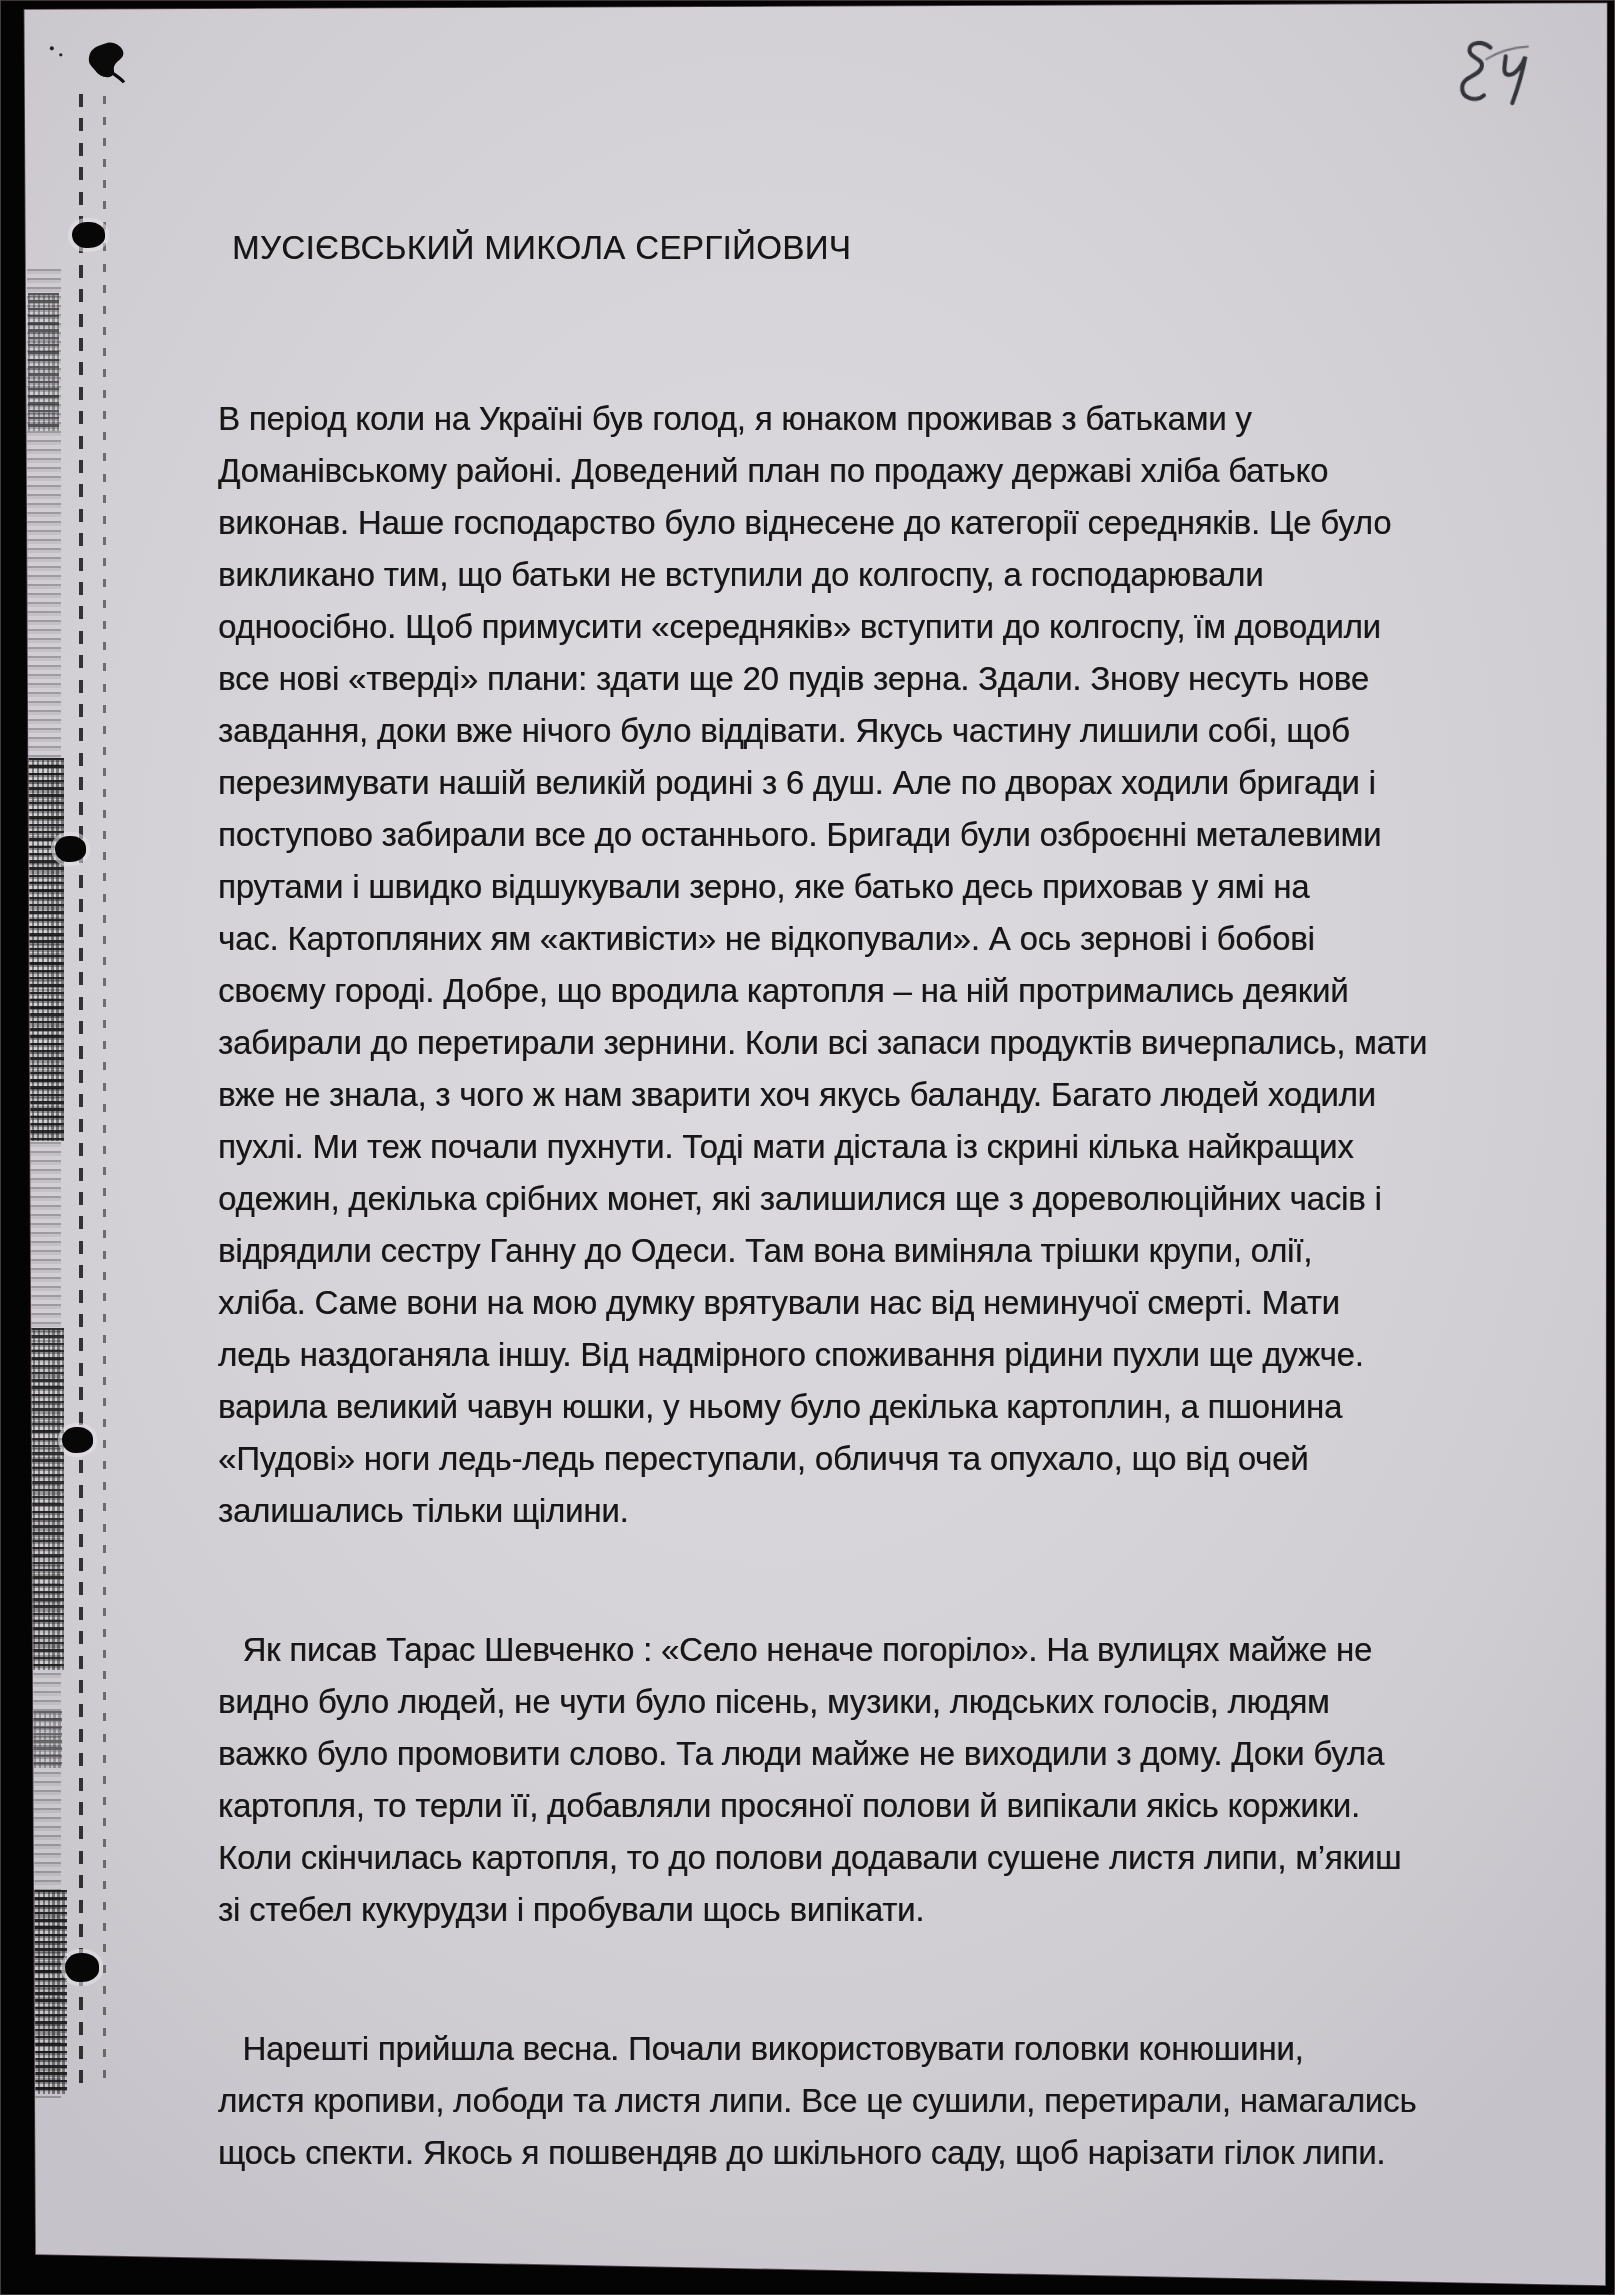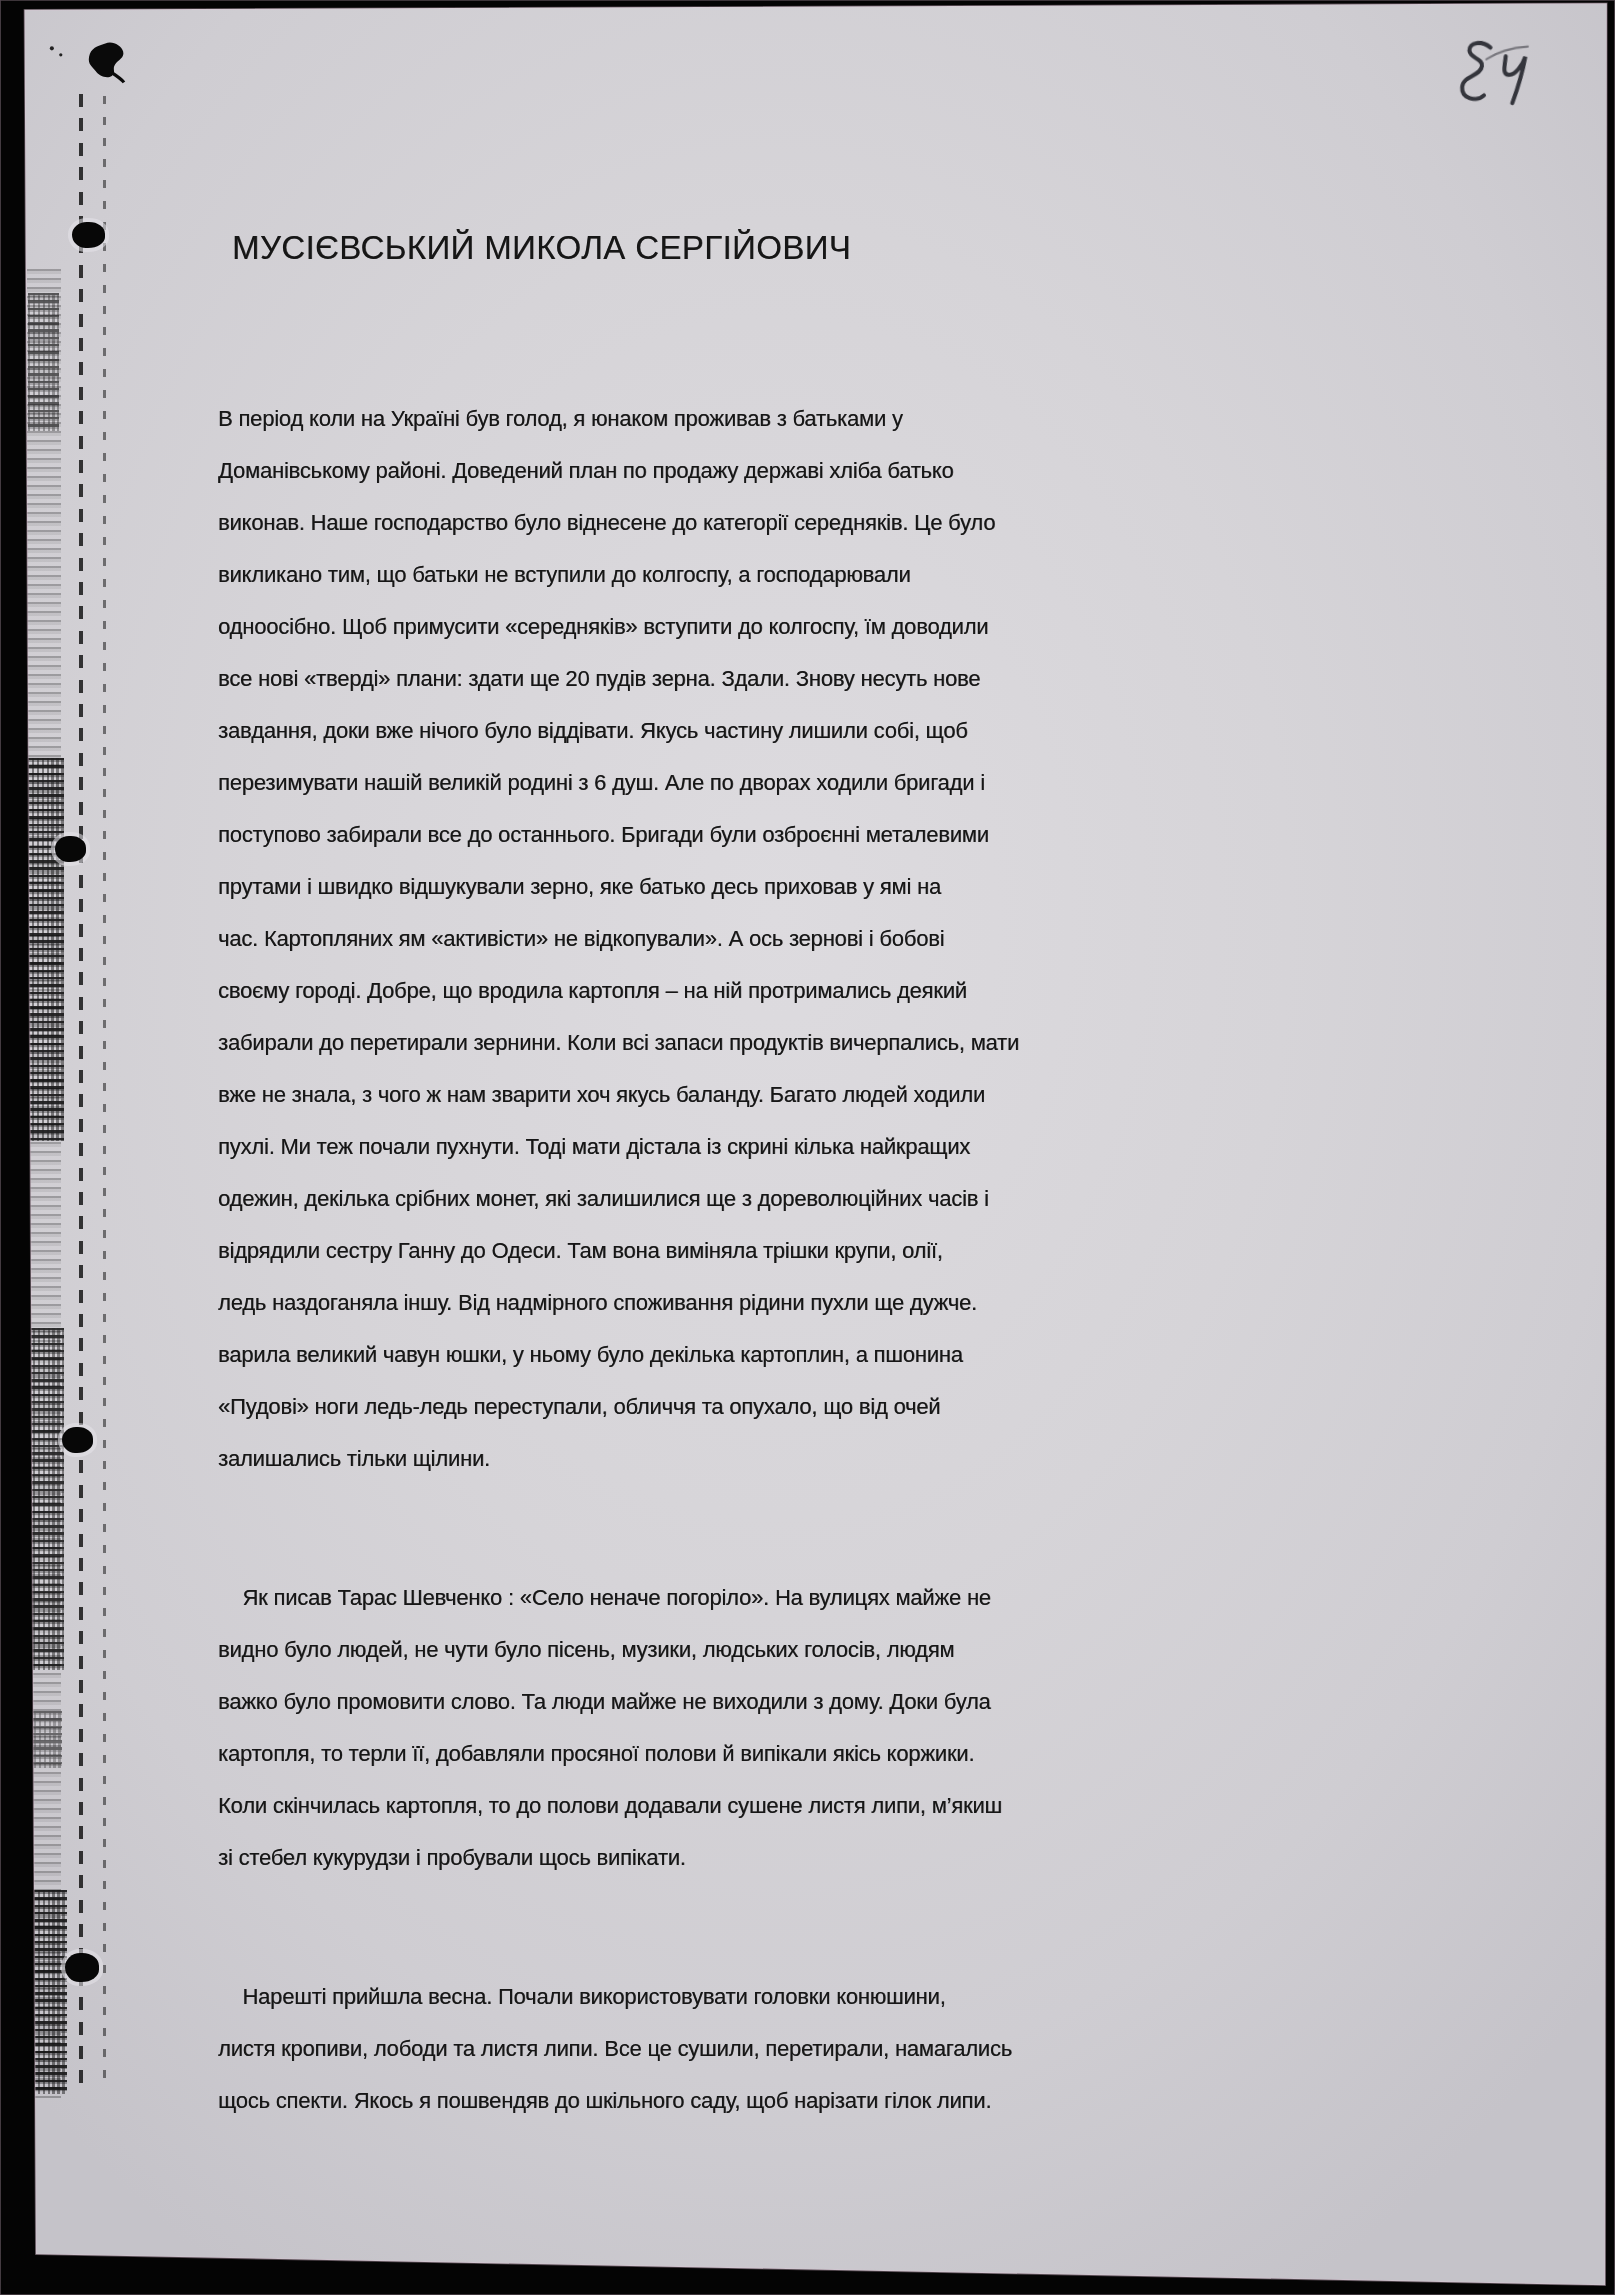--- a/index.html
+++ b/index.html
@@ -31,21 +31,21 @@
   .doc-title{
     position:absolute;left:232px;top:229px;
     font-size:33px;letter-spacing:0.4px;white-space:nowrap;
     text-shadow:0.4px 0.4px 0.5px rgba(10,10,10,.55);
   }
   .body-text{position:absolute;left:218px;top:393px;width:1336px;}
   .para{margin:0;}
   .para + .para{margin-top:87px;}
   .line{
     height:52px;line-height:52px;
-    font-size:22px;letter-spacing:-0.2px;white-space:nowrap;
+    font-size:33px;letter-spacing:-0.2px;white-space:nowrap;
     text-shadow:0.4px 0.4px 0.5px rgba(10,10,10,.55);
   }
   .para.indent .line:first-child{text-indent:24.4px;}
   
   .pagenum{position:absolute;left:1439px;top:34px;z-index:3;
     transform:rotate(-4deg);filter:blur(0.2px);}
   .visually-hidden{position:absolute;width:0.8px;height:0.8px;overflow:hidden;
     clip:rect(0 0 0 0);white-space:nowrap;}
   
   .artifact{position:absolute;z-index:4;}
@@ -107,20 +107,21 @@
           <div class="line">перезимувати нашій великій родині з 6 душ. Але по дворах ходили бригади і</div>
           <div class="line">поступово забирали все до останнього. Бригади були озброєнні металевими</div>
           <div class="line">прутами і швидко відшукували зерно, яке батько десь приховав у ямі на</div>
           <div class="line">час. Картопляних ям «активісти» не відкопували». А ось зернові і бобові</div>
           <div class="line">своєму городі. Добре, що вродила картопля – на ній протримались деякий</div>
           <div class="line">забирали до перетирали зернини. Коли всі запаси продуктів вичерпались, мати</div>
           <div class="line">вже не знала, з чого ж нам зварити хоч якусь баланду. Багато людей ходили</div>
           <div class="line">пухлі. Ми теж почали пухнути. Тоді мати дістала із скрині кілька найкращих</div>
           <div class="line">одежин, декілька срібних монет, які залишилися ще з дореволюційних часів і</div>
           <div class="line">відрядили сестру Ганну до Одеси. Там вона виміняла трішки крупи, олії,</div>
+          <div class="line">хліба. Саме вони на мою думку врятували нас від неминучої смерті. Мати</div>
           <div class="line">ледь наздоганяла іншу. Від надмірного споживання рідини пухли ще дужче.</div>
           <div class="line">варила великий чавун юшки, у ньому було декілька картоплин, а пшонина</div>
           <div class="line">«Пудові» ноги ледь-ледь переступали, обличчя та опухало, що від очей</div>
           <div class="line">залишались тільки щілини.</div>
         </div>
         <div class="para indent">
           <div class="line">Як писав Тарас Шевченко : «Село неначе погоріло». На вулицях майже не</div>
           <div class="line">видно було людей, не чути було пісень, музики, людських голосів, людям</div>
           <div class="line">важко було промовити слово. Та люди майже не виходили з дому. Доки була</div>
           <div class="line">картопля, то терли її, добавляли просяної полови й випікали якісь коржики.</div>

